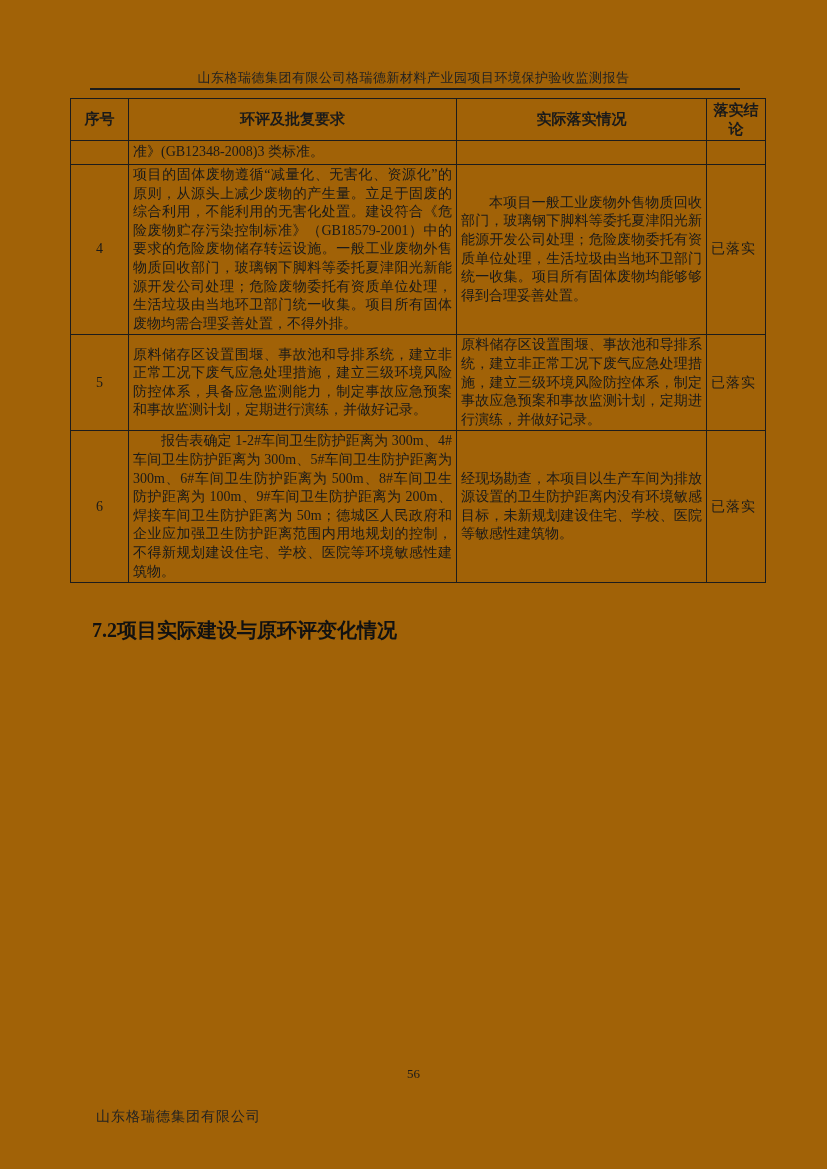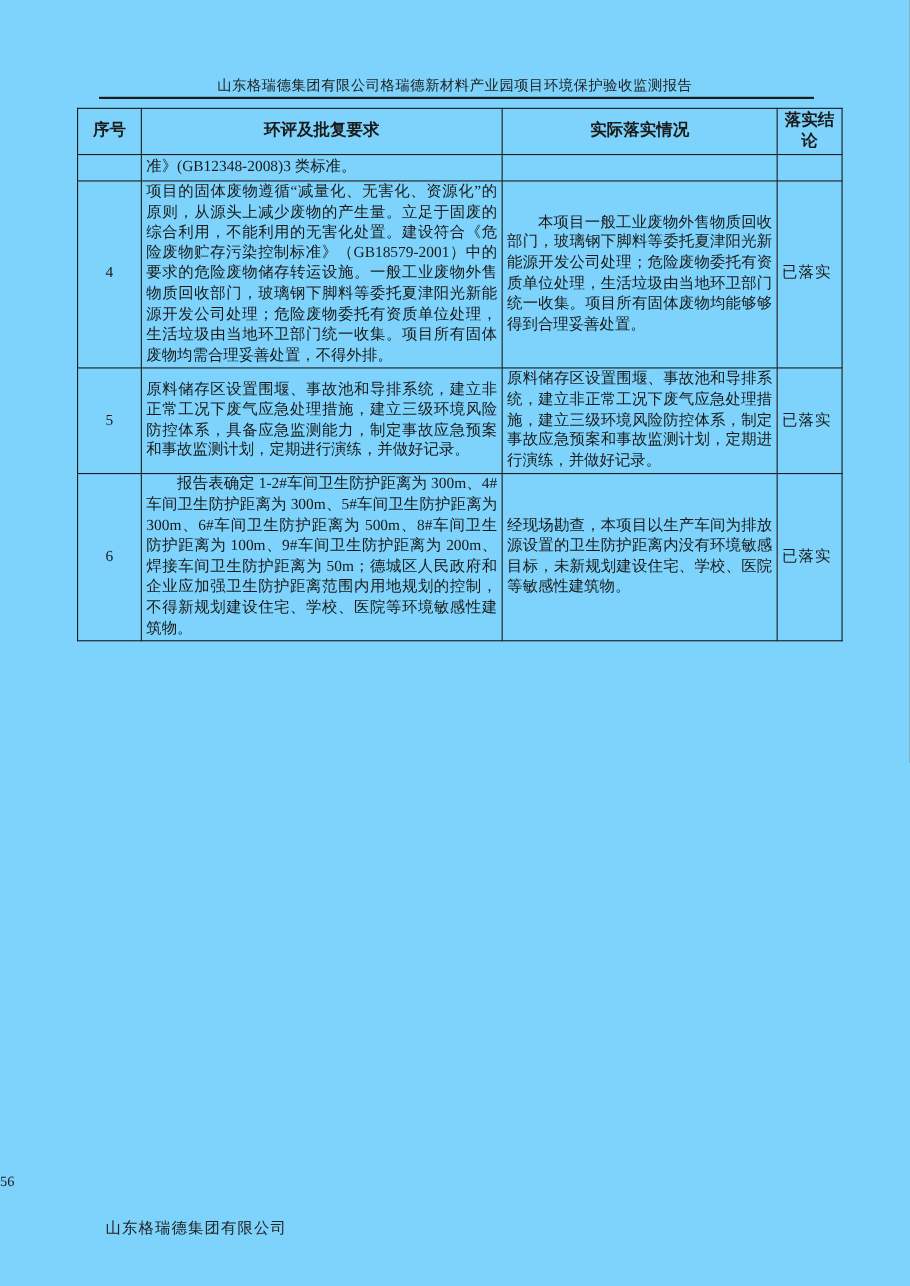--- a/index.html
+++ b/index.html
@@ -2,21 +2,21 @@
 <html><head>
 <meta charset="utf-8">
 <style>
   * { margin: 0; padding: 0; box-sizing: border-box; }
   html, body { background: #888; }
   .page {
     position: relative;
     width: 827px;
     height: 1169px;
     margin: 0 auto;
-    background: #7dd3fc;
+    background: #a16207;
     font-family: "Liberation Serif", "DejaVu Serif", serif;
     color: #1a1a1a;
     overflow: hidden;
   }
   .doc-header {
     position: absolute;
     top: 69px; left: 0; right: 0;
     text-align: center;
     font-size: 13px;
     letter-spacing: 0.5px;
@@ -77,20 +77,21 @@
     width: 650px;
     font-size: 19.5px;
     line-height: 38px;
     text-align: justify;
     text-indent: 2em;
     color: #111;
   }
   .page-number {
     position: absolute;
     top: 1066px; left: 0; right: 0;
+    text-align: center;
     font-size: 13px;
   }
   .footer-company {
     position: absolute;
     top: 1084px; left: 96px;
     font-size: 14px;
     letter-spacing: 1px;
     color: #222;
     margin-top: 24px;
   }
@@ -139,17 +140,18 @@
       </tr>
       <tr class="row-6">
         <td class="cell-no">6</td>
         <td class="cell-req indent">报告表确定 1-2#车间卫生防护距离为 300m、4#车间卫生防护距离为 300m、5#车间卫生防护距离为 300m、6#车间卫生防护距离为 500m、8#车间卫生防护距离为 100m、9#车间卫生防护距离为 200m、焊接车间卫生防护距离为 50m；德城区人民政府和企业应加强卫生防护距离范围内用地规划的控制，不得新规划建设住宅、学校、医院等环境敏感性建筑物。</td>
         <td class="cell-impl">经现场勘查，本项目以生产车间为排放源设置的卫生防护距离内没有环境敏感目标，未新规划建设住宅、学校、医院等敏感性建筑物。</td>
         <td class="cell-concl">已落实</td>
       </tr>
     </tbody>
   </table>
 
+  <div class="section-heading">7.2项目实际建设与原环评变化情况</div>
 
   <div class="page-number">56</div>
   <div class="footer-company">山东格瑞德集团有限公司</div>
 
 </div>
 
 </body></html>

